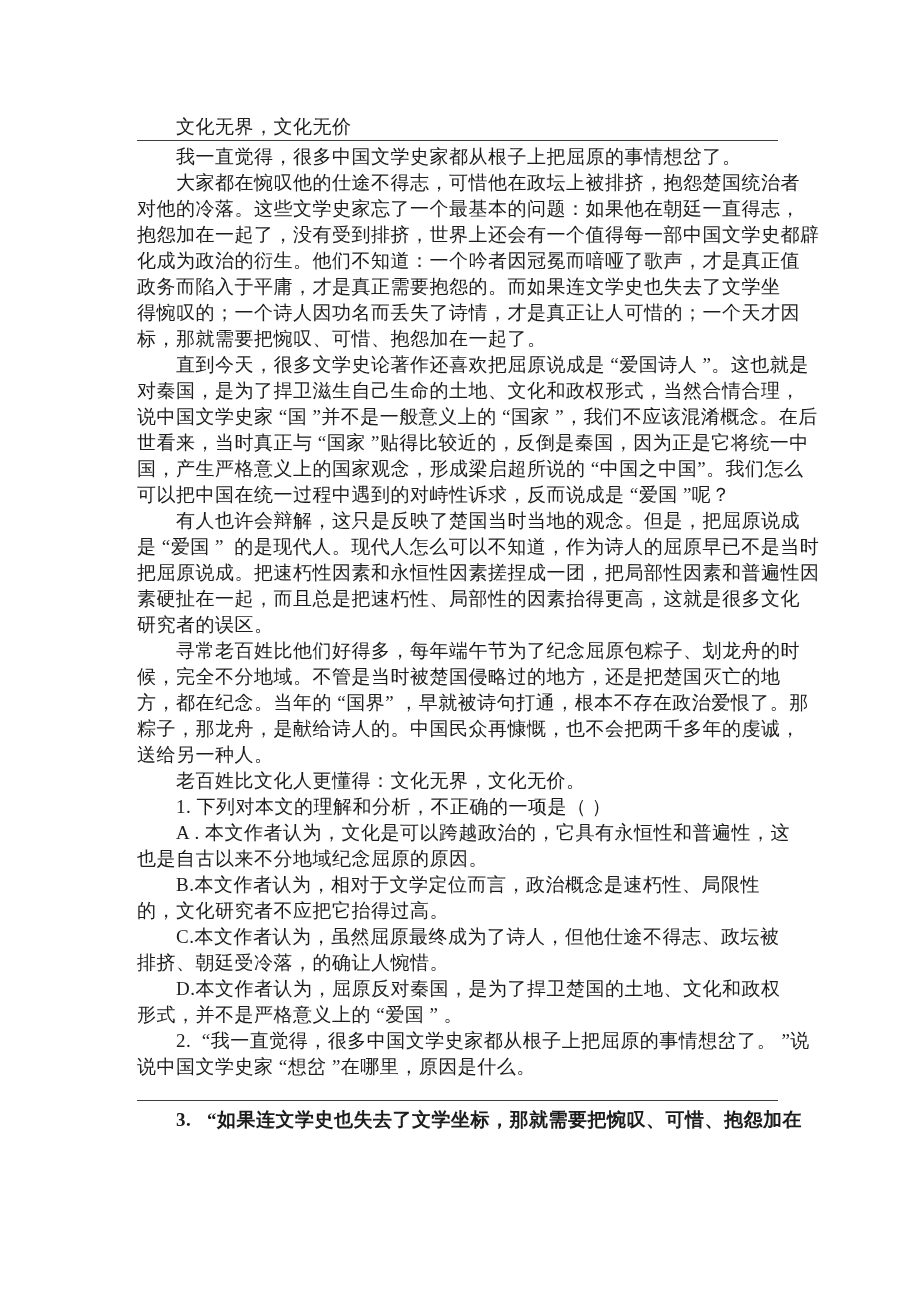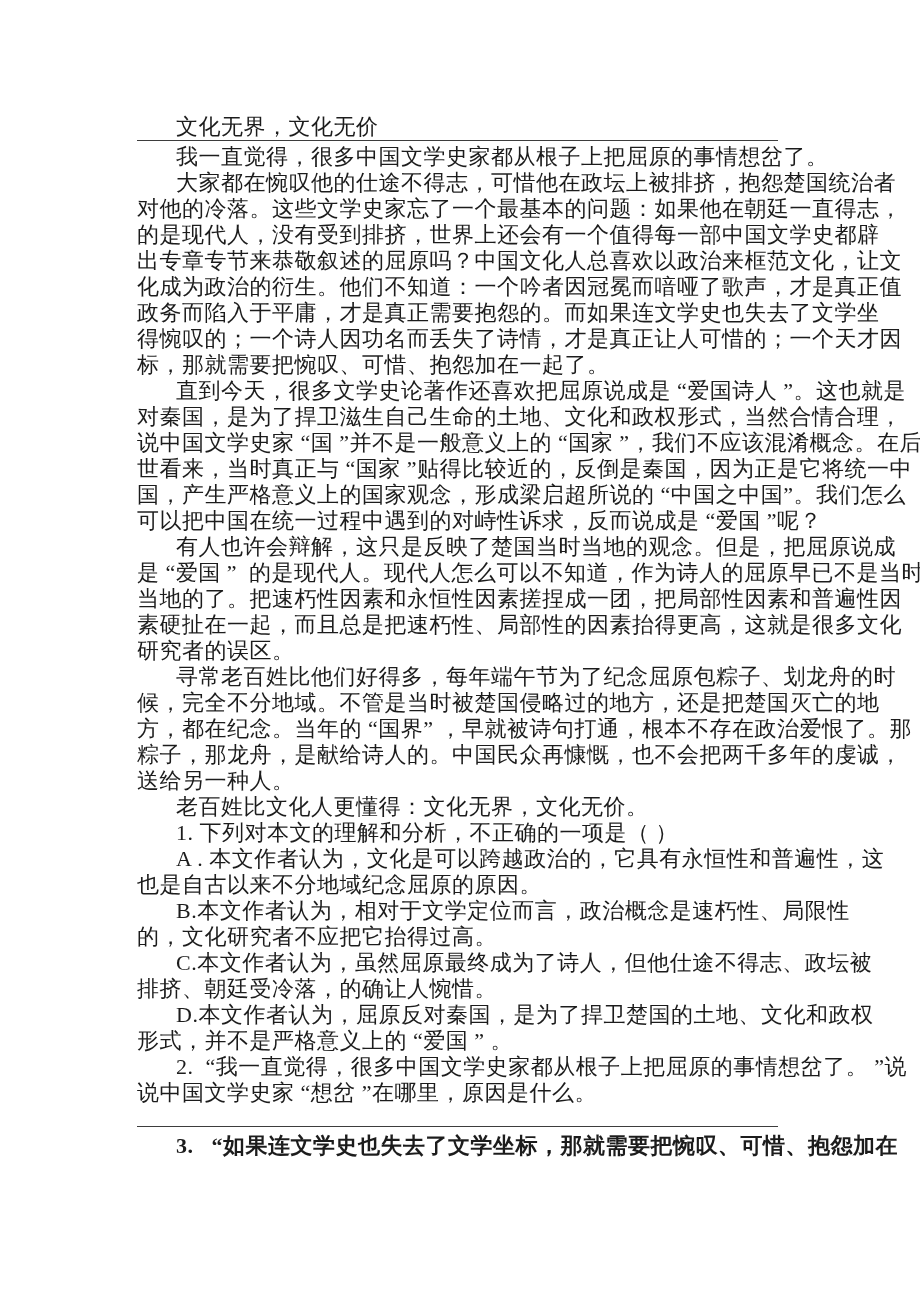--- a/index.html
+++ b/index.html
@@ -15,21 +15,21 @@
     font-family: "Liberation Serif", "DejaVu Serif", serif;
     color: #1c1c1c;
   }
   .doc {
     position: absolute;
     left: 137px;
     top: 114px;
     width: 641px;
   }
   .line {
-    font-size: 22px;
+    font-size: 19px;
     line-height: 26px;
     letter-spacing: 0.5px;
     white-space: pre;
   }
   .indent {
     text-indent: 39px;
   }
   .rule {
     border-top: 1px solid #3d3d3d;
     height: 0;
@@ -55,35 +55,34 @@
 <div class="doc">
 
   <div class="line indent title-row">文化无界，文化无价</div>
 
   <div class="rule"></div>
 
   <div class="body-lines">
       <div class="line indent">我一直觉得，很多中国文学史家都从根子上把屈原的事情想岔了。</div>
       <div class="line indent">大家都在惋叹他的仕途不得志，可惜他在政坛上被排挤，抱怨楚国统治者</div>
       <div class="line">对他的冷落。这些文学史家忘了一个最基本的问题：如果他在朝廷一直得志，</div>
-      <div class="line">的是现代人，没有受到排挤，世界上还会有一个值得每一部中国文学史都辟</div>
-      <div class="line">出专章专节来恭敬叙述的屈原吗？中国文化人总喜欢以政治来框范文化，让文</div>
+      <div class="line">抱怨加在一起了，没有受到排挤，世界上还会有一个值得每一部中国文学史都辟</div>
       <div class="line">化成为政治的衍生。他们不知道：一个吟者因冠冕而喑哑了歌声，才是真正值</div>
       <div class="line">政务而陷入于平庸，才是真正需要抱怨的。而如果连文学史也失去了文学坐</div>
       <div class="line">得惋叹的；一个诗人因功名而丢失了诗情，才是真正让人可惜的；一个天才因</div>
       <div class="line">标，那就需要把惋叹、可惜、抱怨加在一起了。</div>
       <div class="line indent">直到今天，很多文学史论著作还喜欢把屈原说成是 “爱国诗人 ”。这也就是</div>
       <div class="line">对秦国，是为了捍卫滋生自己生命的土地、文化和政权形式，当然合情合理，</div>
       <div class="line">说中国文学史家 “国 ”并不是一般意义上的 “国家 ”，我们不应该混淆概念。在后</div>
       <div class="line">世看来，当时真正与 “国家 ”贴得比较近的，反倒是秦国，因为正是它将统一中</div>
       <div class="line">国，产生严格意义上的国家观念，形成梁启超所说的 “中国之中国”。我们怎么</div>
       <div class="line">可以把中国在统一过程中遇到的对峙性诉求，反而说成是 “爱国 ”呢？</div>
       <div class="line indent">有人也许会辩解，这只是反映了楚国当时当地的观念。但是，把屈原说成</div>
       <div class="line">是 “爱国 ”  的是现代人。现代人怎么可以不知道，作为诗人的屈原早已不是当时</div>
-      <div class="line">当地的了。把速朽性因素和永恒性因素搓捏成一团，把局部性因素和普遍性因</div>
+      <div class="line">把屈原说成。把速朽性因素和永恒性因素搓捏成一团，把局部性因素和普遍性因</div>
       <div class="line">素硬扯在一起，而且总是把速朽性、局部性的因素抬得更高，这就是很多文化</div>
       <div class="line">研究者的误区。</div>
       <div class="line indent">寻常老百姓比他们好得多，每年端午节为了纪念屈原包粽子、划龙舟的时</div>
       <div class="line">候，完全不分地域。不管是当时被楚国侵略过的地方，还是把楚国灭亡的地</div>
       <div class="line">方，都在纪念。当年的 “国界” ，早就被诗句打通，根本不存在政治爱恨了。那</div>
       <div class="line">粽子，那龙舟，是献给诗人的。中国民众再慷慨，也不会把两千多年的虔诚，</div>
       <div class="line">送给另一种人。</div>
       <div class="line indent">老百姓比文化人更懂得：文化无界，文化无价。</div>
       <div class="line indent">1. 下列对本文的理解和分析，不正确的一项是（ ）</div>
       <div class="line indent">A . 本文作者认为，文化是可以跨越政治的，它具有永恒性和普遍性，这</div>

